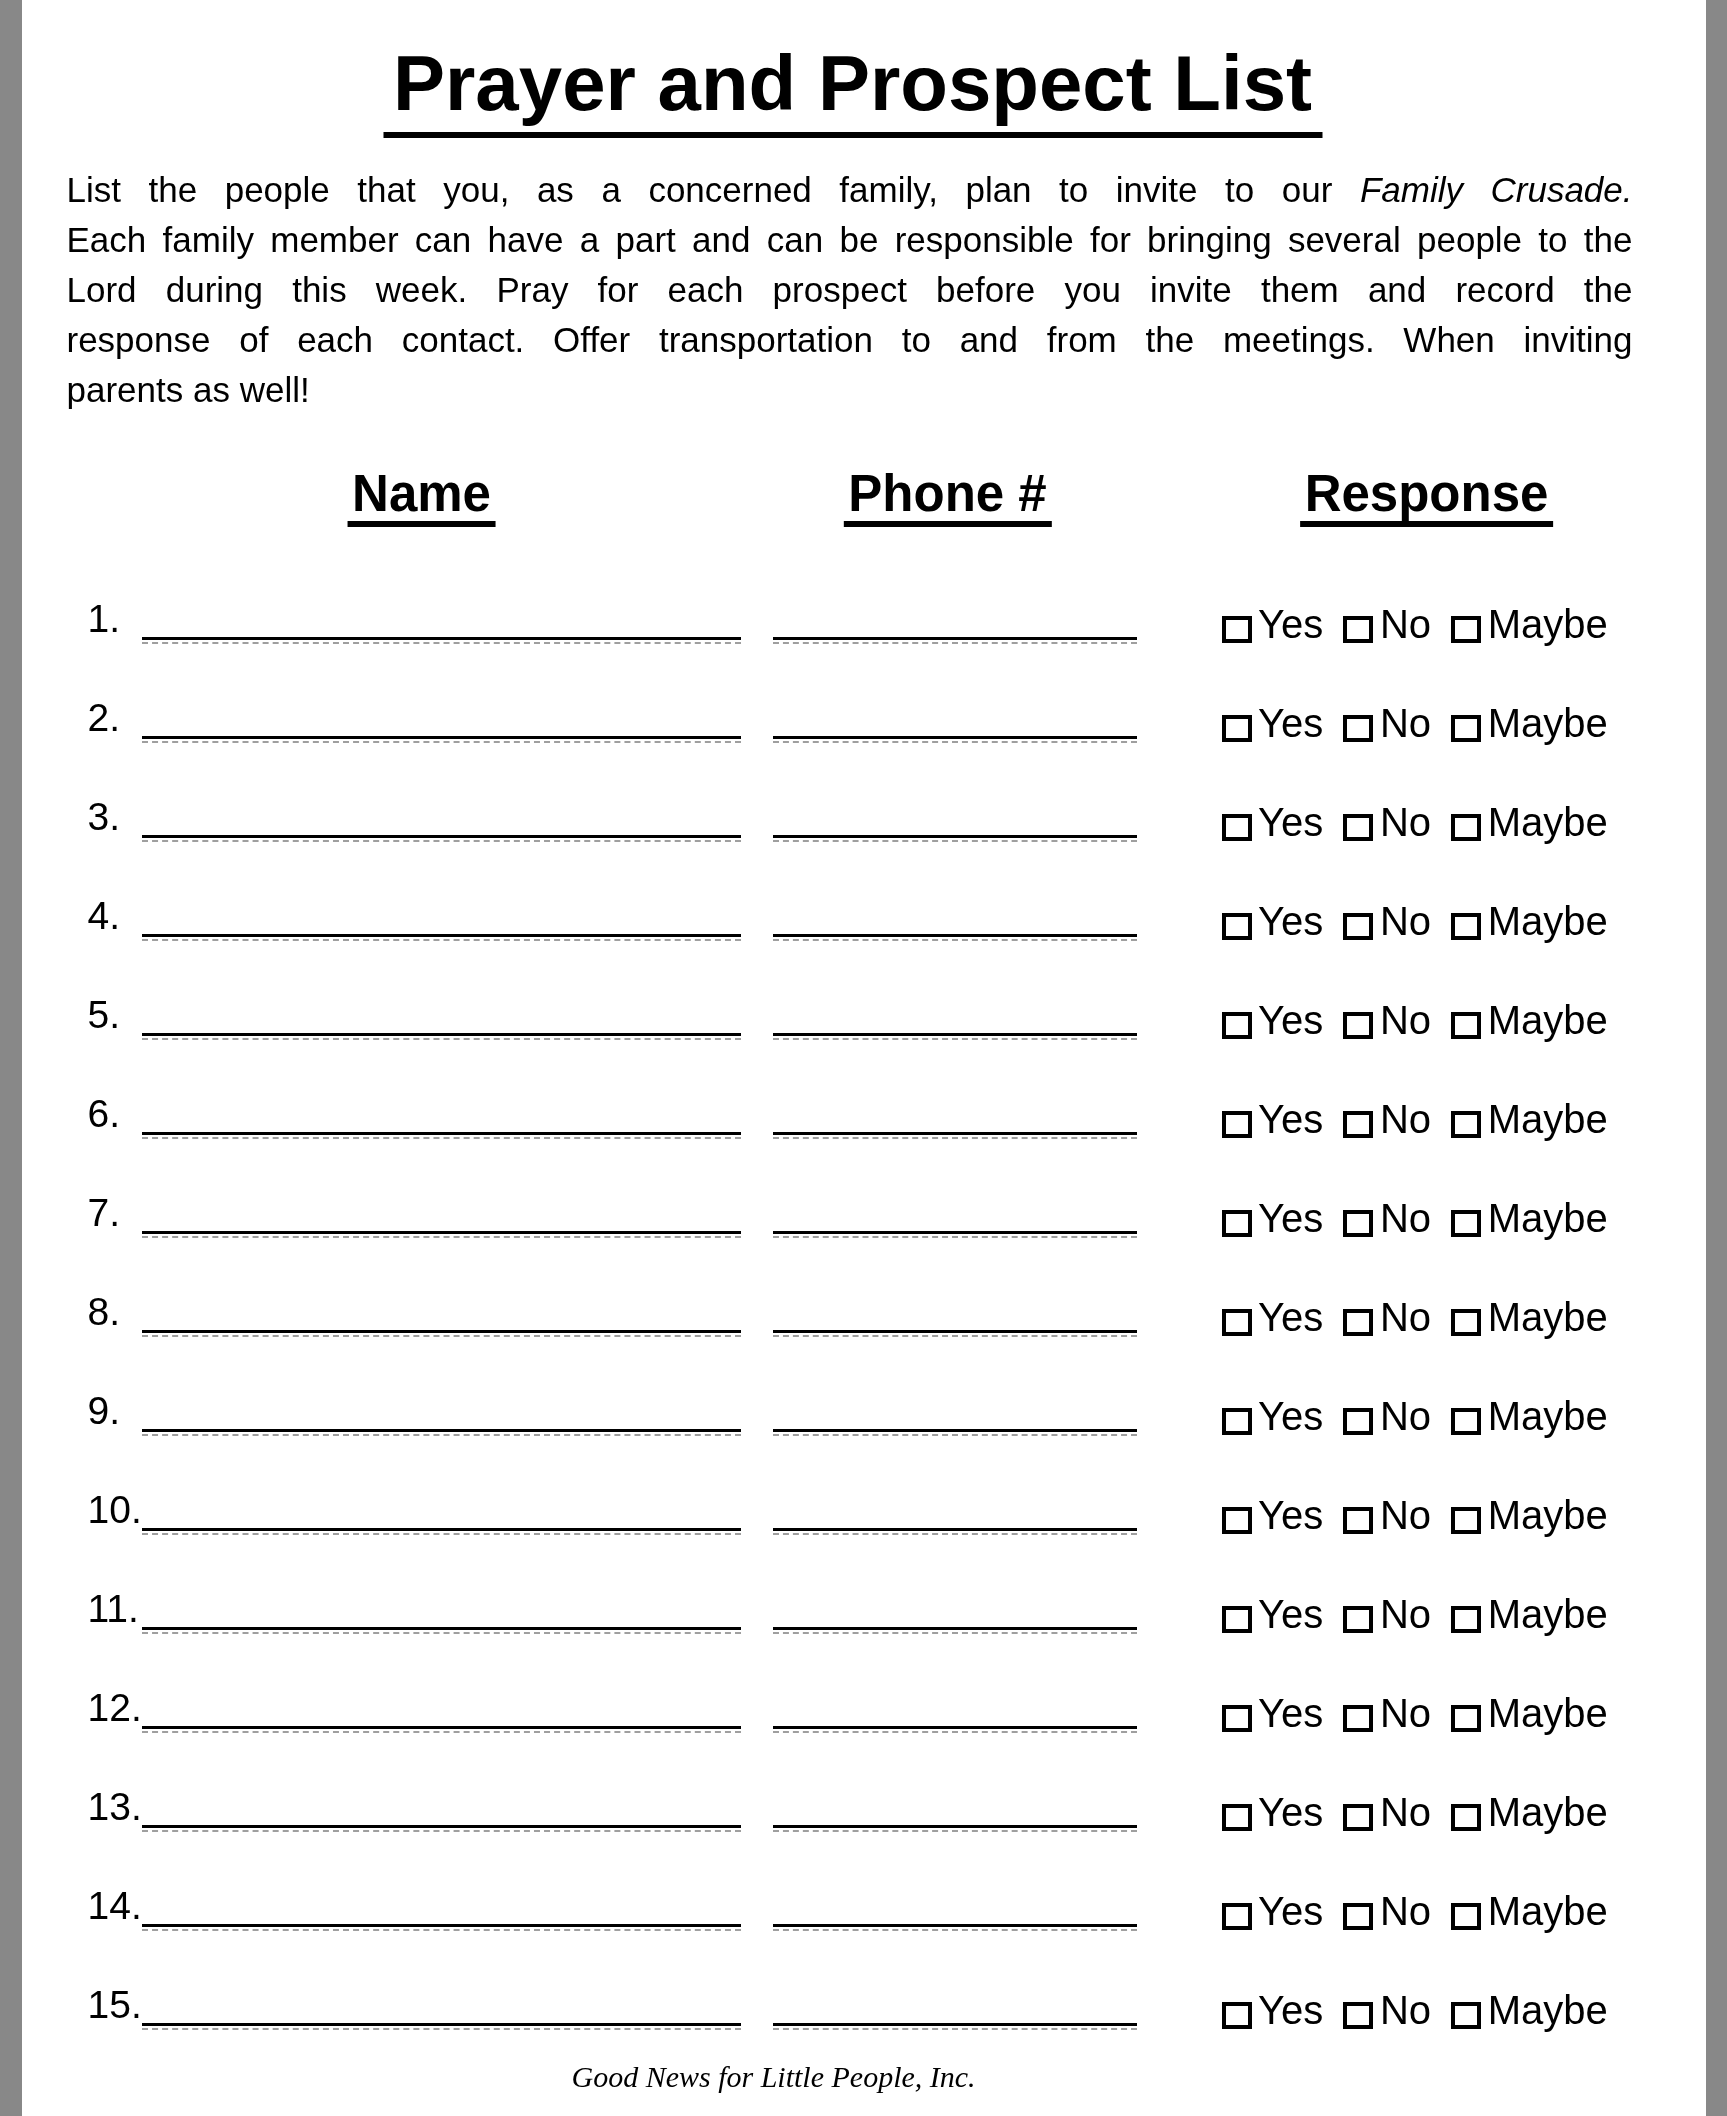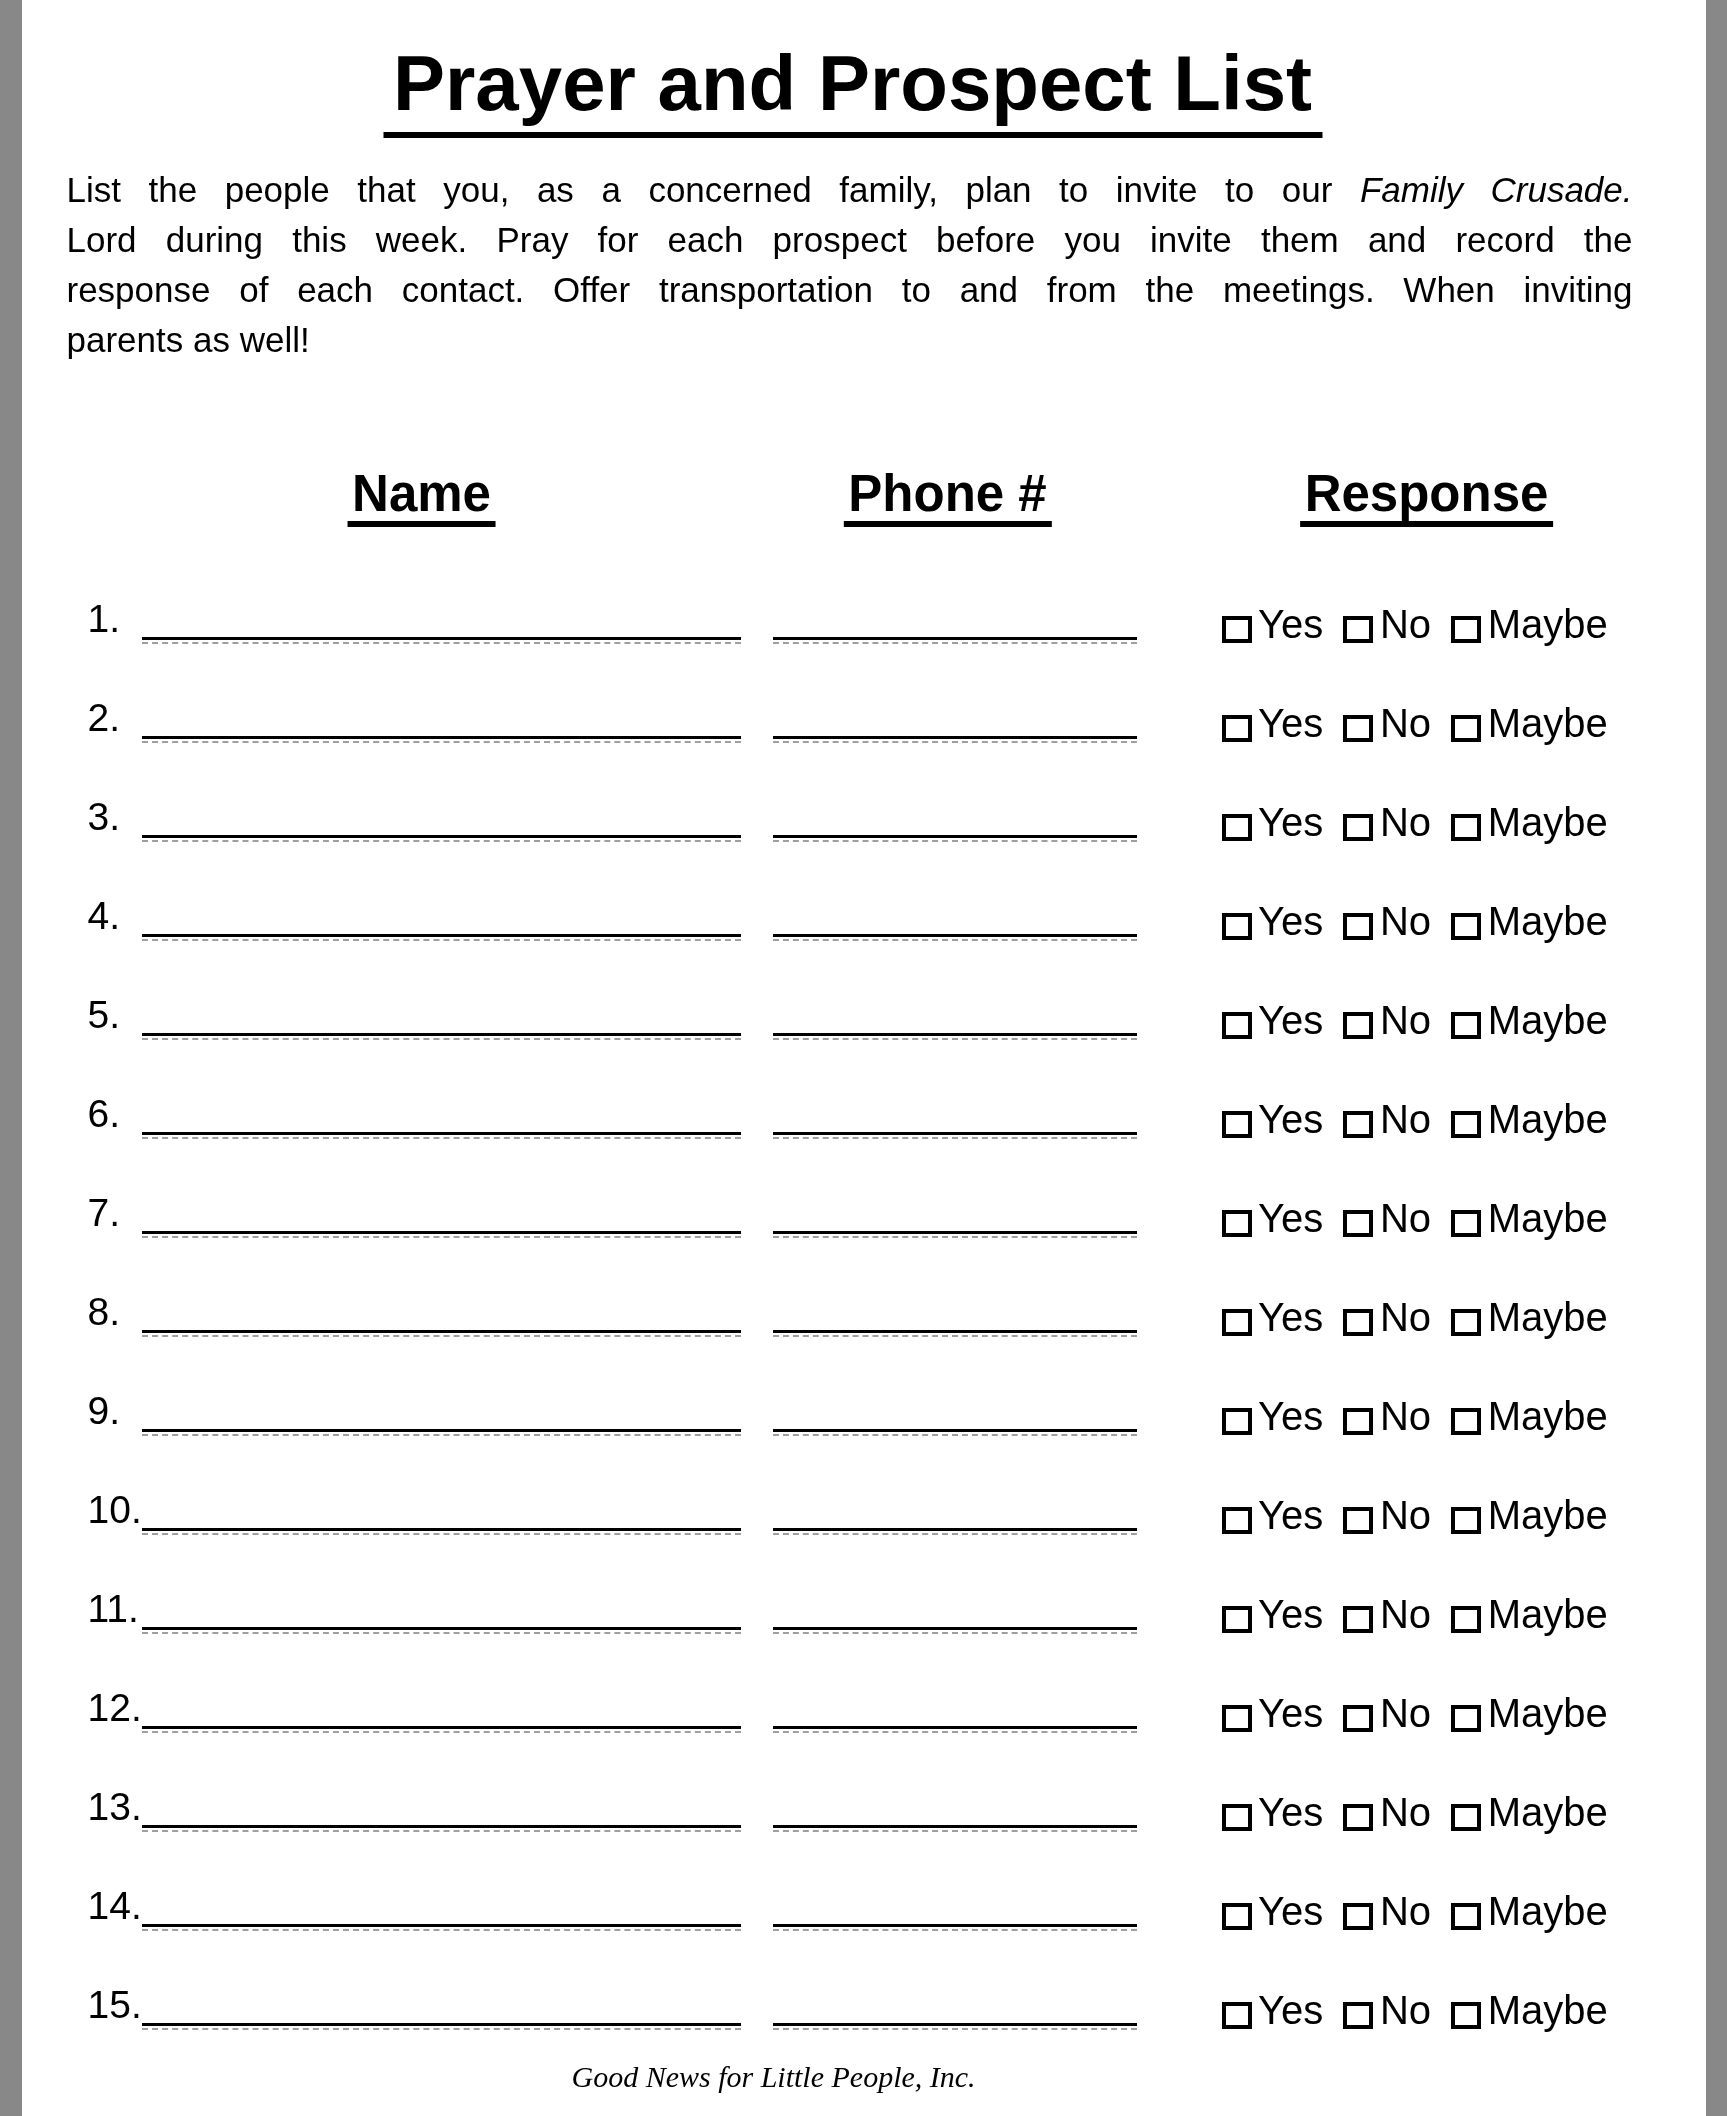--- a/index.html
+++ b/index.html
@@ -131,20 +131,21 @@
 </style>
 </head>
 <body>
 
 <div class="page">
 
   <div class="title">Prayer and Prospect List</div>
 
   <div class="instructions">
       <div class="instruction-line"><span>List the people that you, as a concerned family, plan to invite to our </span><span class="italic">Family Crusade.</span></div>
+      <div class="instruction-line"><span>Each family member can have a part and can be responsible for bringing several people to the</span></div>
       <div class="instruction-line"><span>Lord during this week. Pray for each prospect before you invite them and record the</span></div>
       <div class="instruction-line"><span>response of each contact. Offer transportation to and from the meetings. When inviting</span></div>
       <div class="instruction-line last"><span>parents as well!</span></div>
     </div>
 
   <div class="col-header header-name">Name</div>
 
   <div class="col-header header-phone">Phone #</div>
 
   <div class="col-header header-response">Response</div>

